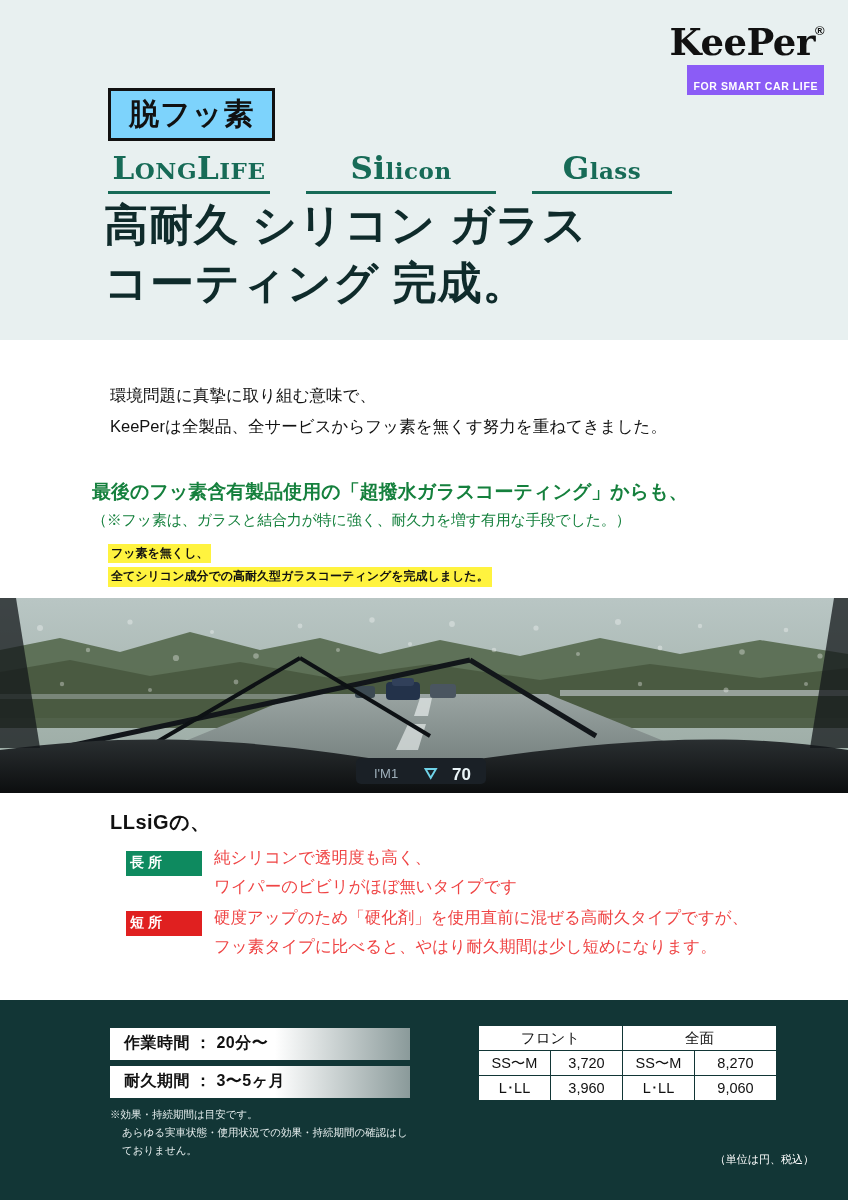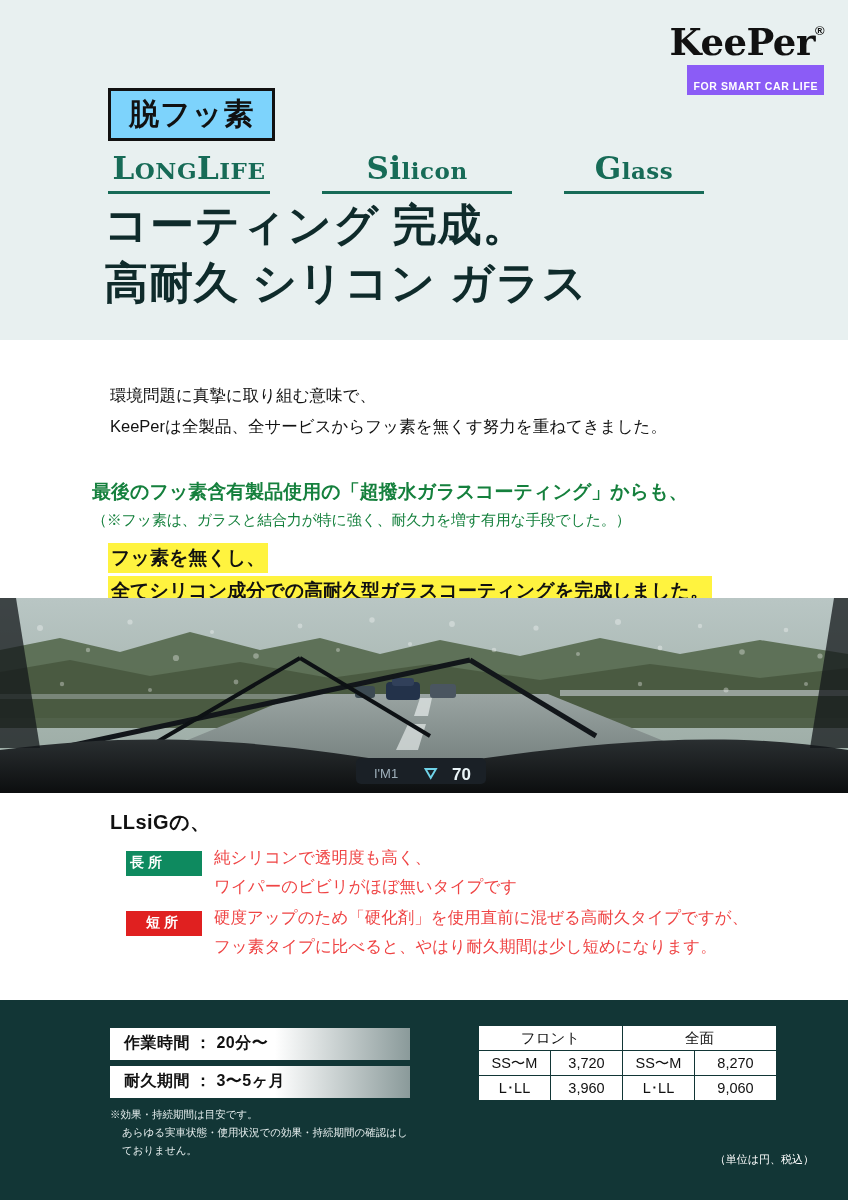--- a/index.html
+++ b/index.html
@@ -60,21 +60,21 @@
     font-weight: bold;
     color: #111;
     letter-spacing: 1px;
     line-height: 1.1;
   }
 
   .llsig-row {
     position: absolute;
     left: 108px; top: 150px;
     display: flex;
-    gap: 52px;
+    gap: 36px;
   }
   .llsig-col {
     border-bottom: 3px solid #176b57;
     padding-bottom: 5px;
     text-align: center;
   }
   .llsig-col .word {
     color: #176b57;
     font-family: "DejaVu Serif", serif;
     font-weight: bold;
@@ -121,21 +121,21 @@
   }
   .para2 .note {
     display: block;
     font-size: 15px;
     font-weight: normal;
     margin-top: 2px;
     letter-spacing: -0.2px;
   }
   .hl {
     background: #fff33f;
-    font-size: 19px;
+    font-size: 12px;
     font-weight: bold;
     display: inline-block;
     padding: 1px 3px;
     line-height: 1.45;
     color: #111;
   }
   .hl-wrap {
     position: absolute;
     left: 108px; top: 203px;
   }
@@ -179,21 +179,21 @@
     color: #fff;
     font-size: 14px;
     font-weight: bold;
     padding: 3px 0 4px 0;
     letter-spacing: 4px;
     text-indent: 4px;
     flex: none;
     margin-top: 8px;
   }
   .tag.g { background: #0e8a5f; }
-  .tag.b { background: #e02020; padding-left: 16px; }
+  .tag.b { background: #e02020; }
   .pc-text {
     margin-left: 12px;
     font-size: 16.5px;
     line-height: 1.75;
     color: #ef4444;
   }
   .pc-row.bad .pc-text { font-size: 16.5px; }
 
   
   .footer {
@@ -269,22 +269,22 @@
       </div>
       <div class="llsig-col c2">
         <span class="word"><span class="cap">Si</span><span class="low">licon</span></span>
       </div>
       <div class="llsig-col c3">
         <span class="word"><span class="cap">G</span><span class="low">lass</span></span>
       </div>
     </div>
 
     <div class="headline">
+      <div>高耐久 シリコン ガラス</div>
       <div>コーティング 完成。</div>
-      <div>高耐久 シリコン ガラス</div>
     </div>
   </div>
 
   <div class="body-block">
     <div class="para1">
       <div>環境問題に真摯に取り組む意味で、</div>
       <div>KeePerは全製品、全サービスからフッ素を無くす努力を重ねてきました。</div>
     </div>
 
     <div class="para2">

